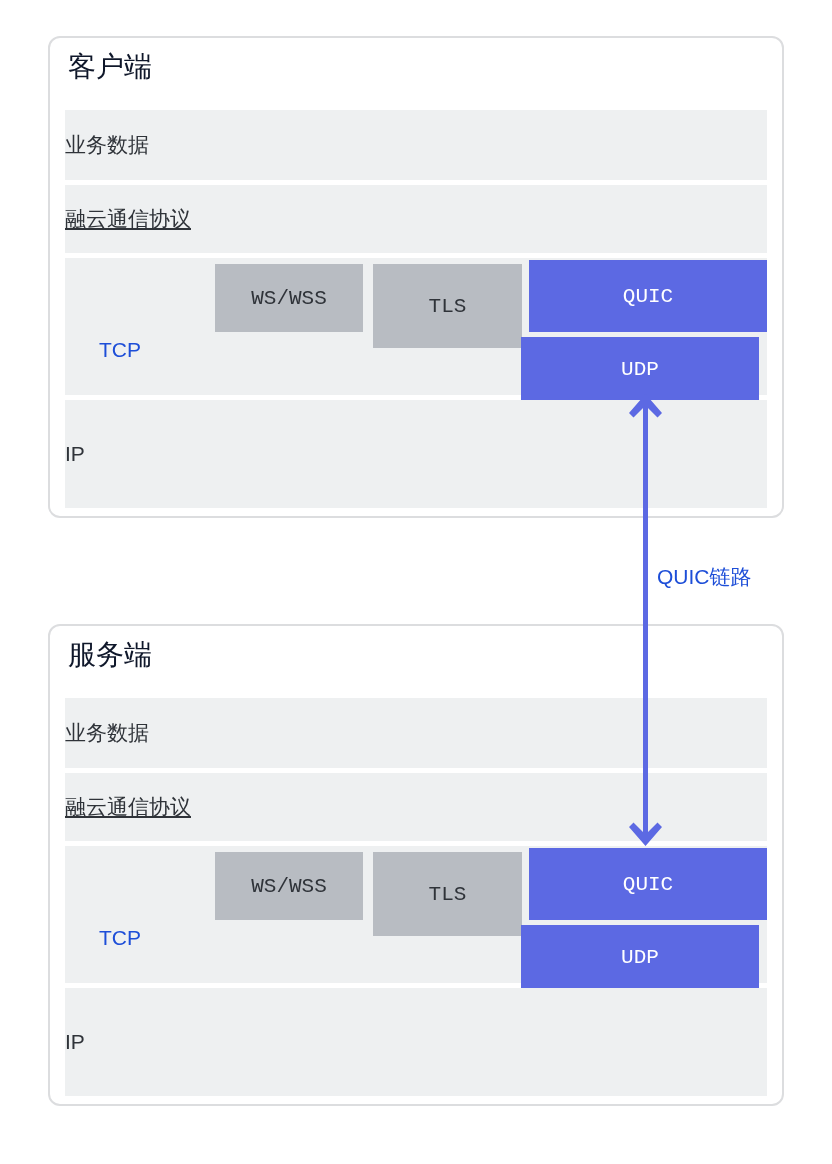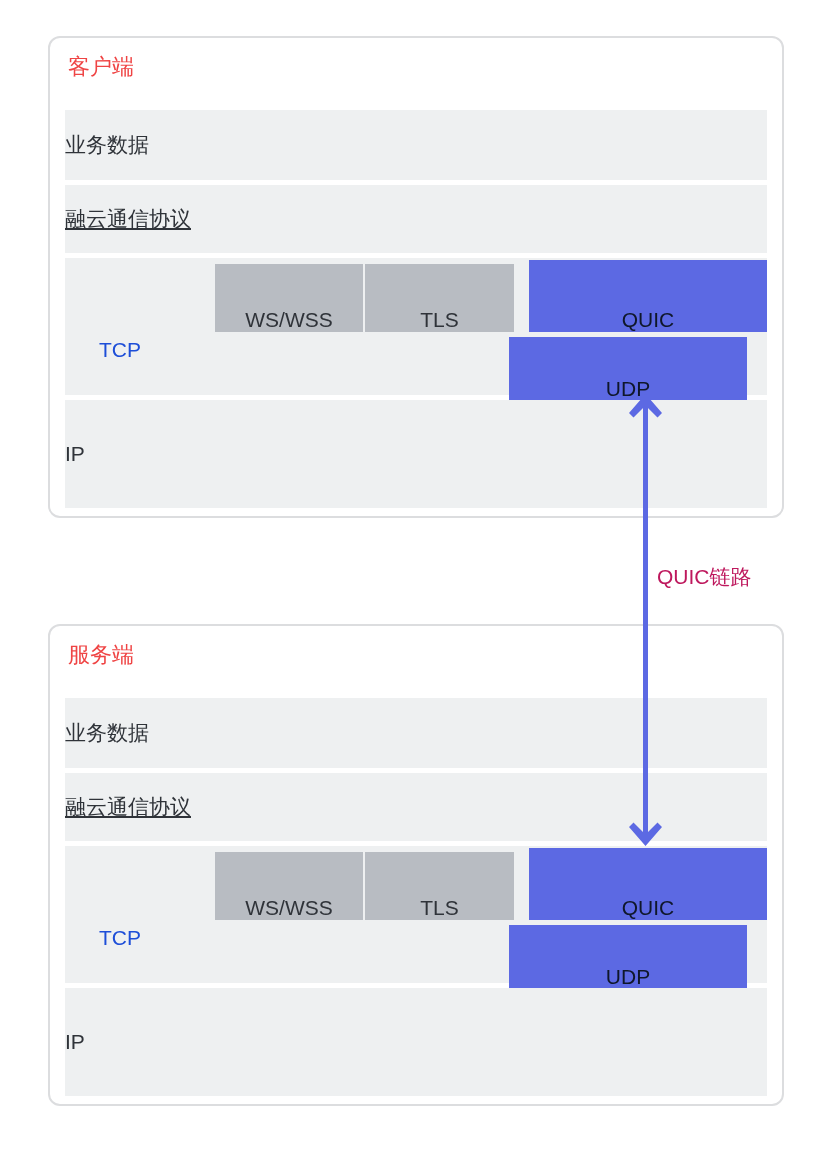--- a/index.html
+++ b/index.html
@@ -32,23 +32,23 @@
     border: 2px solid #dcdddf;
     border-radius: 12px;
   }
   #panel-client { left: 48px;  top: 36px;  width: 736px; height: 482px; }
   #panel-server { left: 48px;  top: 624px; width: 736px; height: 482px; }
 
   .panel-title {
     position: absolute;
     left: 18px;
     top: 14px;
-    font-size: 22px;
+    font-size: 28px;
     line-height: 30px;
-    color: #ef4444;
+    color: #0f172a;
     white-space: nowrap;
   }
 
   
   .stack {
     position: absolute;
     left: 15px;
     top: 72px;
     width: 702px;
   }
@@ -84,54 +84,55 @@
     top: 78px;
     font-size: 21px;
     color: #1d4ed8;
     line-height: 28px;
   }
 
   .chip {
     position: absolute;
     box-sizing: border-box;
     display: flex;
-    align-items: flex-end;
+    align-items: center;
     justify-content: center;
     font-size: 21px;
     color: #2f3339;
+    font-family: Liberation Mono, monospace;
   }
   .chip-gray {
     background: #b8bcc2;
   }
   .chip-blue {
     background: #5c69e3;
-    color: #0f172a;
+    color: #ffffff;
   }
 
   .chip-wswss { left: 150px; top: 6px;  width: 148px; height: 68px; }
-  .chip-tls   { left: 300px; top: 6px;  width: 149px; height: 68px; }
+  .chip-tls   { left: 308px; top: 6px;  width: 149px; height: 84px; }
   .chip-quic  { left: 464px; top: 2px;  width: 238px; height: 72px; }
-  .chip-udp   { left: 444px; top: 79px; width: 238px; height: 64px; }
+  .chip-udp   { left: 456px; top: 79px; width: 238px; height: 64px; }
 
   
   #link-arrow {
     position: absolute;
     left: 600px;
     top: 390px;
     width: 90px;
     height: 460px;
     pointer-events: none;
   }
 
   #link-label {
     position: absolute;
     left: 657px;
     top: 563px;
     font-size: 21px;
-    color: #be185d;
+    color: #1d4ed8;
     white-space: nowrap;
     line-height: 28px;
   }
 </style>
 </head>
 <body>
 
 <div id="canvas">
 
   <div class="panel" id="panel-client">

